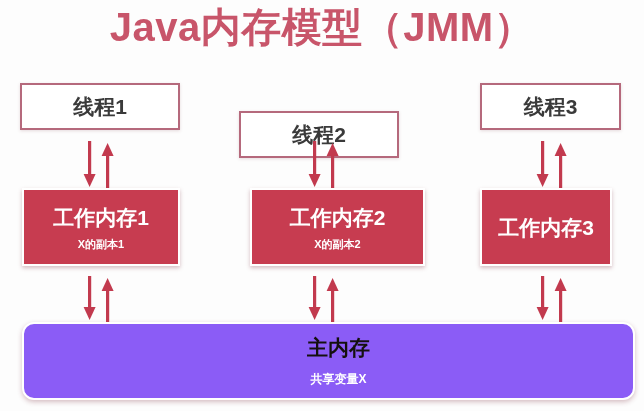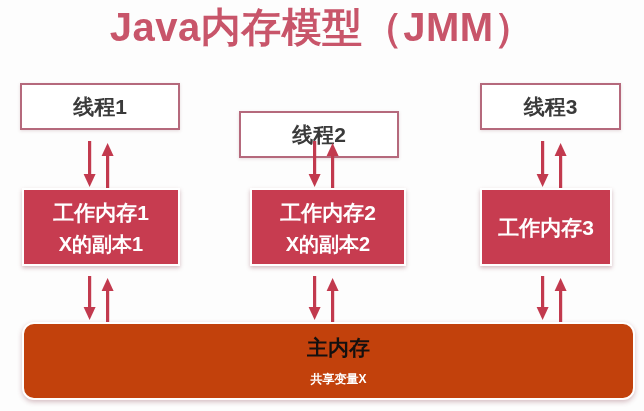--- a/index.html
+++ b/index.html
@@ -66,31 +66,31 @@
     padding-top: 2px;
   }
   .mem-box .title-line {
     font-size: 21px;
     font-weight: bold;
     color: #ffffff;
     line-height: 1.1;
     white-space: nowrap;
   }
   .mem-box .sub-line {
-    font-size: 20px;
+    font-size: 11px;
     font-weight: bold;
     color: #ffffff;
     line-height: 1.1;
     margin-top: 9px;
     white-space: nowrap;
   }
 
   
   .main-box {
-    background: #c2410c;
+    background: #8b5cf6;
     border: 2px solid #ffffff;
     box-shadow: 0 2px 5px rgba(120,40,55,0.30);
     border-radius: 12px;
     padding-left: 20px;
   }
   .main-box .title-line {
     font-size: 21px;
     font-weight: bold;
     color: #14100f;
     line-height: 1.1;
@@ -170,21 +170,21 @@
         <polygon points="25.6,2 19.6,15 31.6,15"></polygon>
       </g>
     </svg>
   </div>
 
   <div class="box mem-box" style="left:22px; top:188px; width:158px; height:78px;">
     <span class="title-line">工作内存1</span>
     <span class="sub-line">X的副本1</span>
   </div>
 
-  <div class="box mem-box" style="left:250px; top:188px; width:156px; height:78px;">
+  <div class="box mem-box" style="left:250px; top:188px; width:175px; height:78px;">
     <span class="title-line">工作内存2</span>
     <span class="sub-line">X的副本2</span>
   </div>
 
   <div class="box mem-box" style="left:480px; top:188px; width:132px; height:78px;">
     <span class="title-line">工作内存3</span>
   </div>
 
   <div class="arrow-pair" style="left:82px; top:276px;">
     <svg width="36" height="46" viewBox="0 0 36 46" aria-hidden="true">

